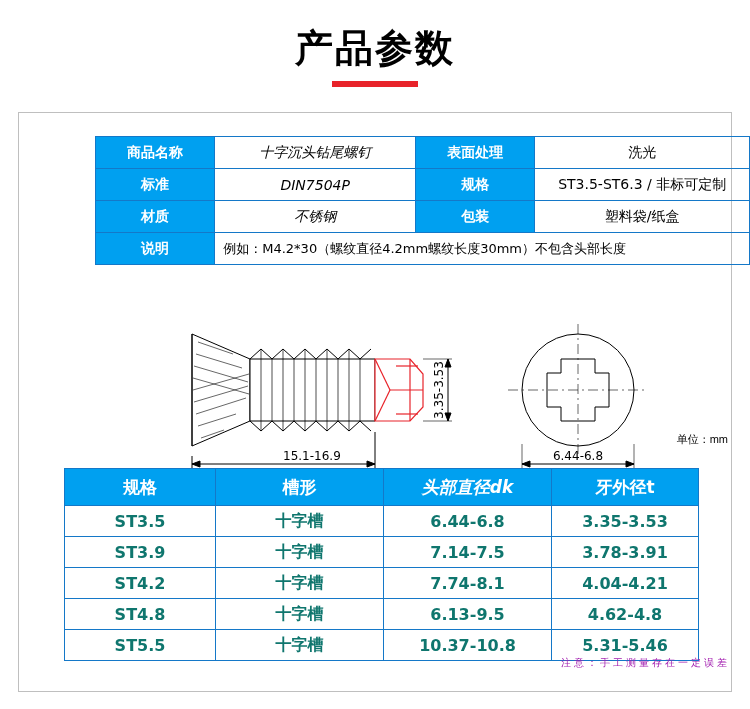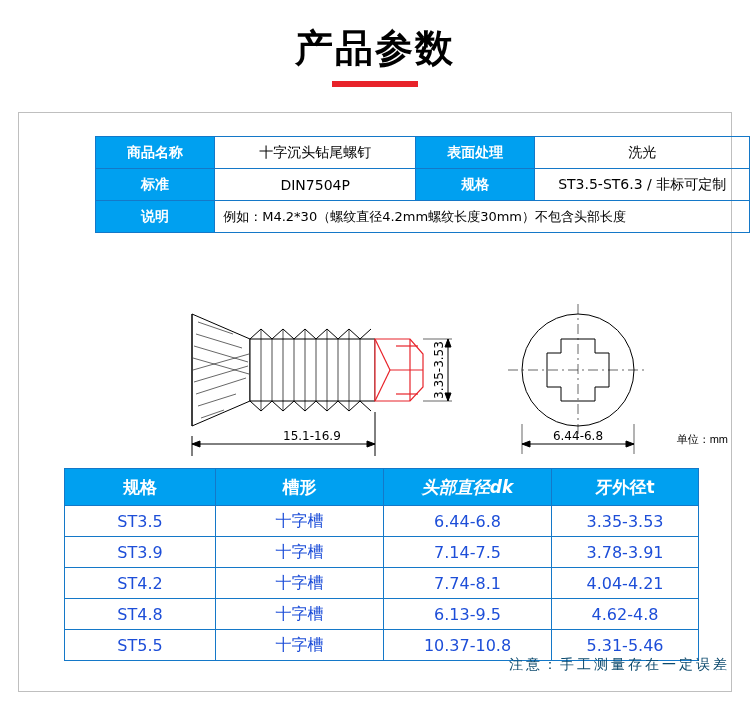--- a/index.html
+++ b/index.html
@@ -72,34 +72,34 @@
     padding: 0 22px;
     color: #000;
     white-space: nowrap;
   }
   .info-table td.hdr {
     background: #00a0f0;
     color: #ffffff;
     font-weight: bold;
     width: 78px;
   }
-  .info-table td.val-a { width: 165px; }
+  .info-table td.val-a { width: 165px; font-style: italic; }
   .info-table td.val-b { width: 170px; }
   .info-table td.note {
     text-align: left;
     padding-left: 8px;
     font-size: 13px;
     margin-top: 47px;
   }
 
   
   .drawing {
     position: absolute;
     left: 18px;
-    top: 284px;
+    top: 304px;
     width: 575px;
     height: 172px;
   }
   .unit-label {
     position: absolute;
     right: 22px;
     top: 432px;
     font-size: 11px;
     font-family: Liberation Sans, sans-serif;
     color: #000;
@@ -112,41 +112,41 @@
     top: 468px;
     border-collapse: collapse;
     font-size: 16px;
     font-family: "DejaVu Sans", sans-serif;
   }
   .dim-table th, .dim-table td {
     border: 1px solid #1478c8;
     height: 28px;
     text-align: center;
     vertical-align: middle;
-    font-weight: normal;
-    color: #1d4ed8;
+    font-weight: bold;
+    color: #0f766e;
   }
   .dim-table thead th {
     background: #00a0f0;
     color: #ffffff;
     font-weight: bold;
     height: 34px;
     font-size: 17px;
   }
   .dim-table .c0 { width: 148px; }
   .dim-table .c1 { width: 165px; }
   .dim-table .c2 { width: 165px; font-style: italic; }
   .dim-table .c3 { width: 144px; }
 
   .warning {
     position: absolute;
     right: 20px;
     top: 656px;
-    color: #0c4a6e;
-    font-size: 14px;
+    color: #a21caf;
+    font-size: 10px;
     letter-spacing: 3px;
     font-family: "DejaVu Sans", sans-serif;
   }
 </style>
 </head>
 <body>
 
 <div class="page">
 
   <div class="title-wrap">
@@ -162,20 +162,26 @@
         <td class="hdr">商品名称</td>
         <td class="val-a">十字沉头钻尾螺钉</td>
         <td class="hdr">表面处理</td>
         <td class="val-b">洗光</td>
       </tr>
       <tr>
         <td class="hdr">标准</td>
         <td class="val-a">DIN7504P</td>
         <td class="hdr">规格</td>
         <td class="val-b">ST3.5-ST6.3 / 非标可定制</td>
+      </tr>
+      <tr>
+        <td class="hdr">材质</td>
+        <td class="val-a">不锈钢</td>
+        <td class="hdr">包装</td>
+        <td class="val-b">塑料袋/纸盒</td>
       </tr>
       <tr>
         <td class="hdr">说明</td>
         <td class="note" colspan="3">例如：M4.2*30（螺纹直径4.2mm螺纹长度30mm）不包含头部长度</td>
       </tr>
     </tbody>
   </table>
 
   <div class="drawing">
     <svg width="714" height="172" viewBox="0 0 714 172" xmlns="http://www.w3.org/2000/svg">

